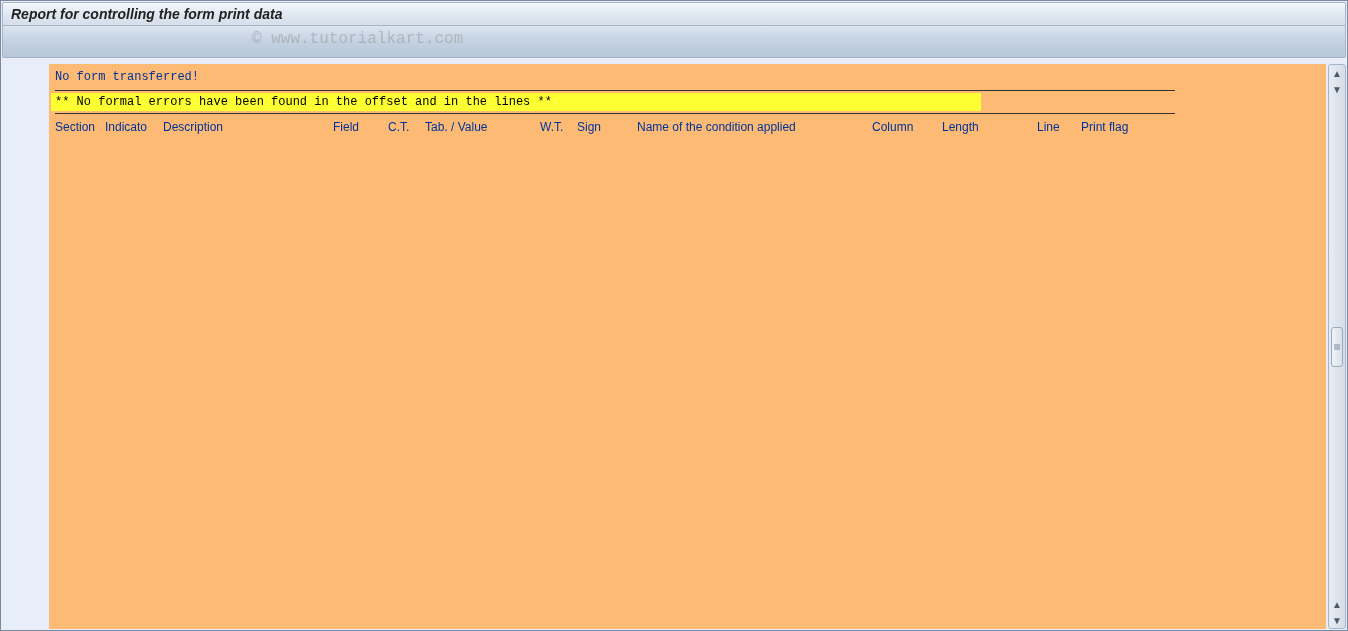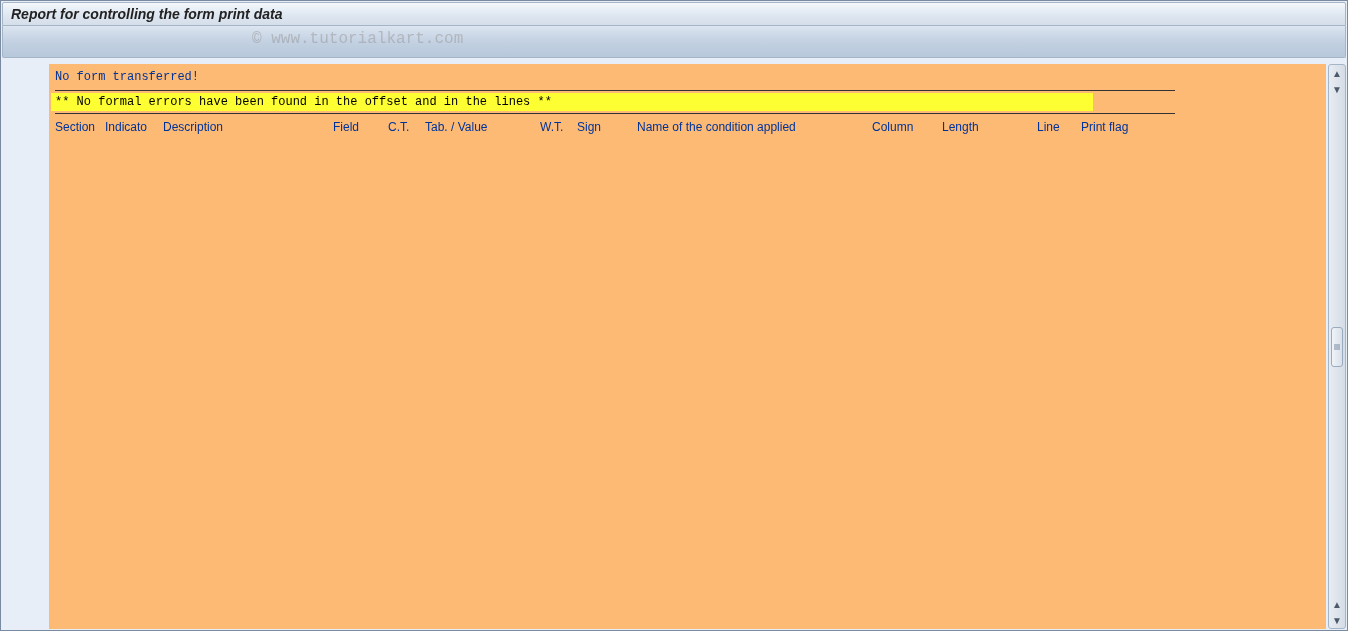--- a/index.html
+++ b/index.html
@@ -73,21 +73,21 @@
       margin: 2px 6px;
       max-width: 1120px;
     }
     .highlighted-row {
       background: #feff33;
       font-family: 'Courier New', monospace;
       font-size: 12px;
       color: #000;
       padding: 2px 0 2px 4px;
       margin: 1px 0 1px 2px;
-      width: 1042px;
+      width: 930px;
     }
     .columns-row {
       font-family: Liberation Sans, sans-serif;
       font-size: 12px;
       color: #003399;
       padding: 4px 0 4px 6px;
       white-space: nowrap;
     }
     .columns-row span {
       display: inline-block;

